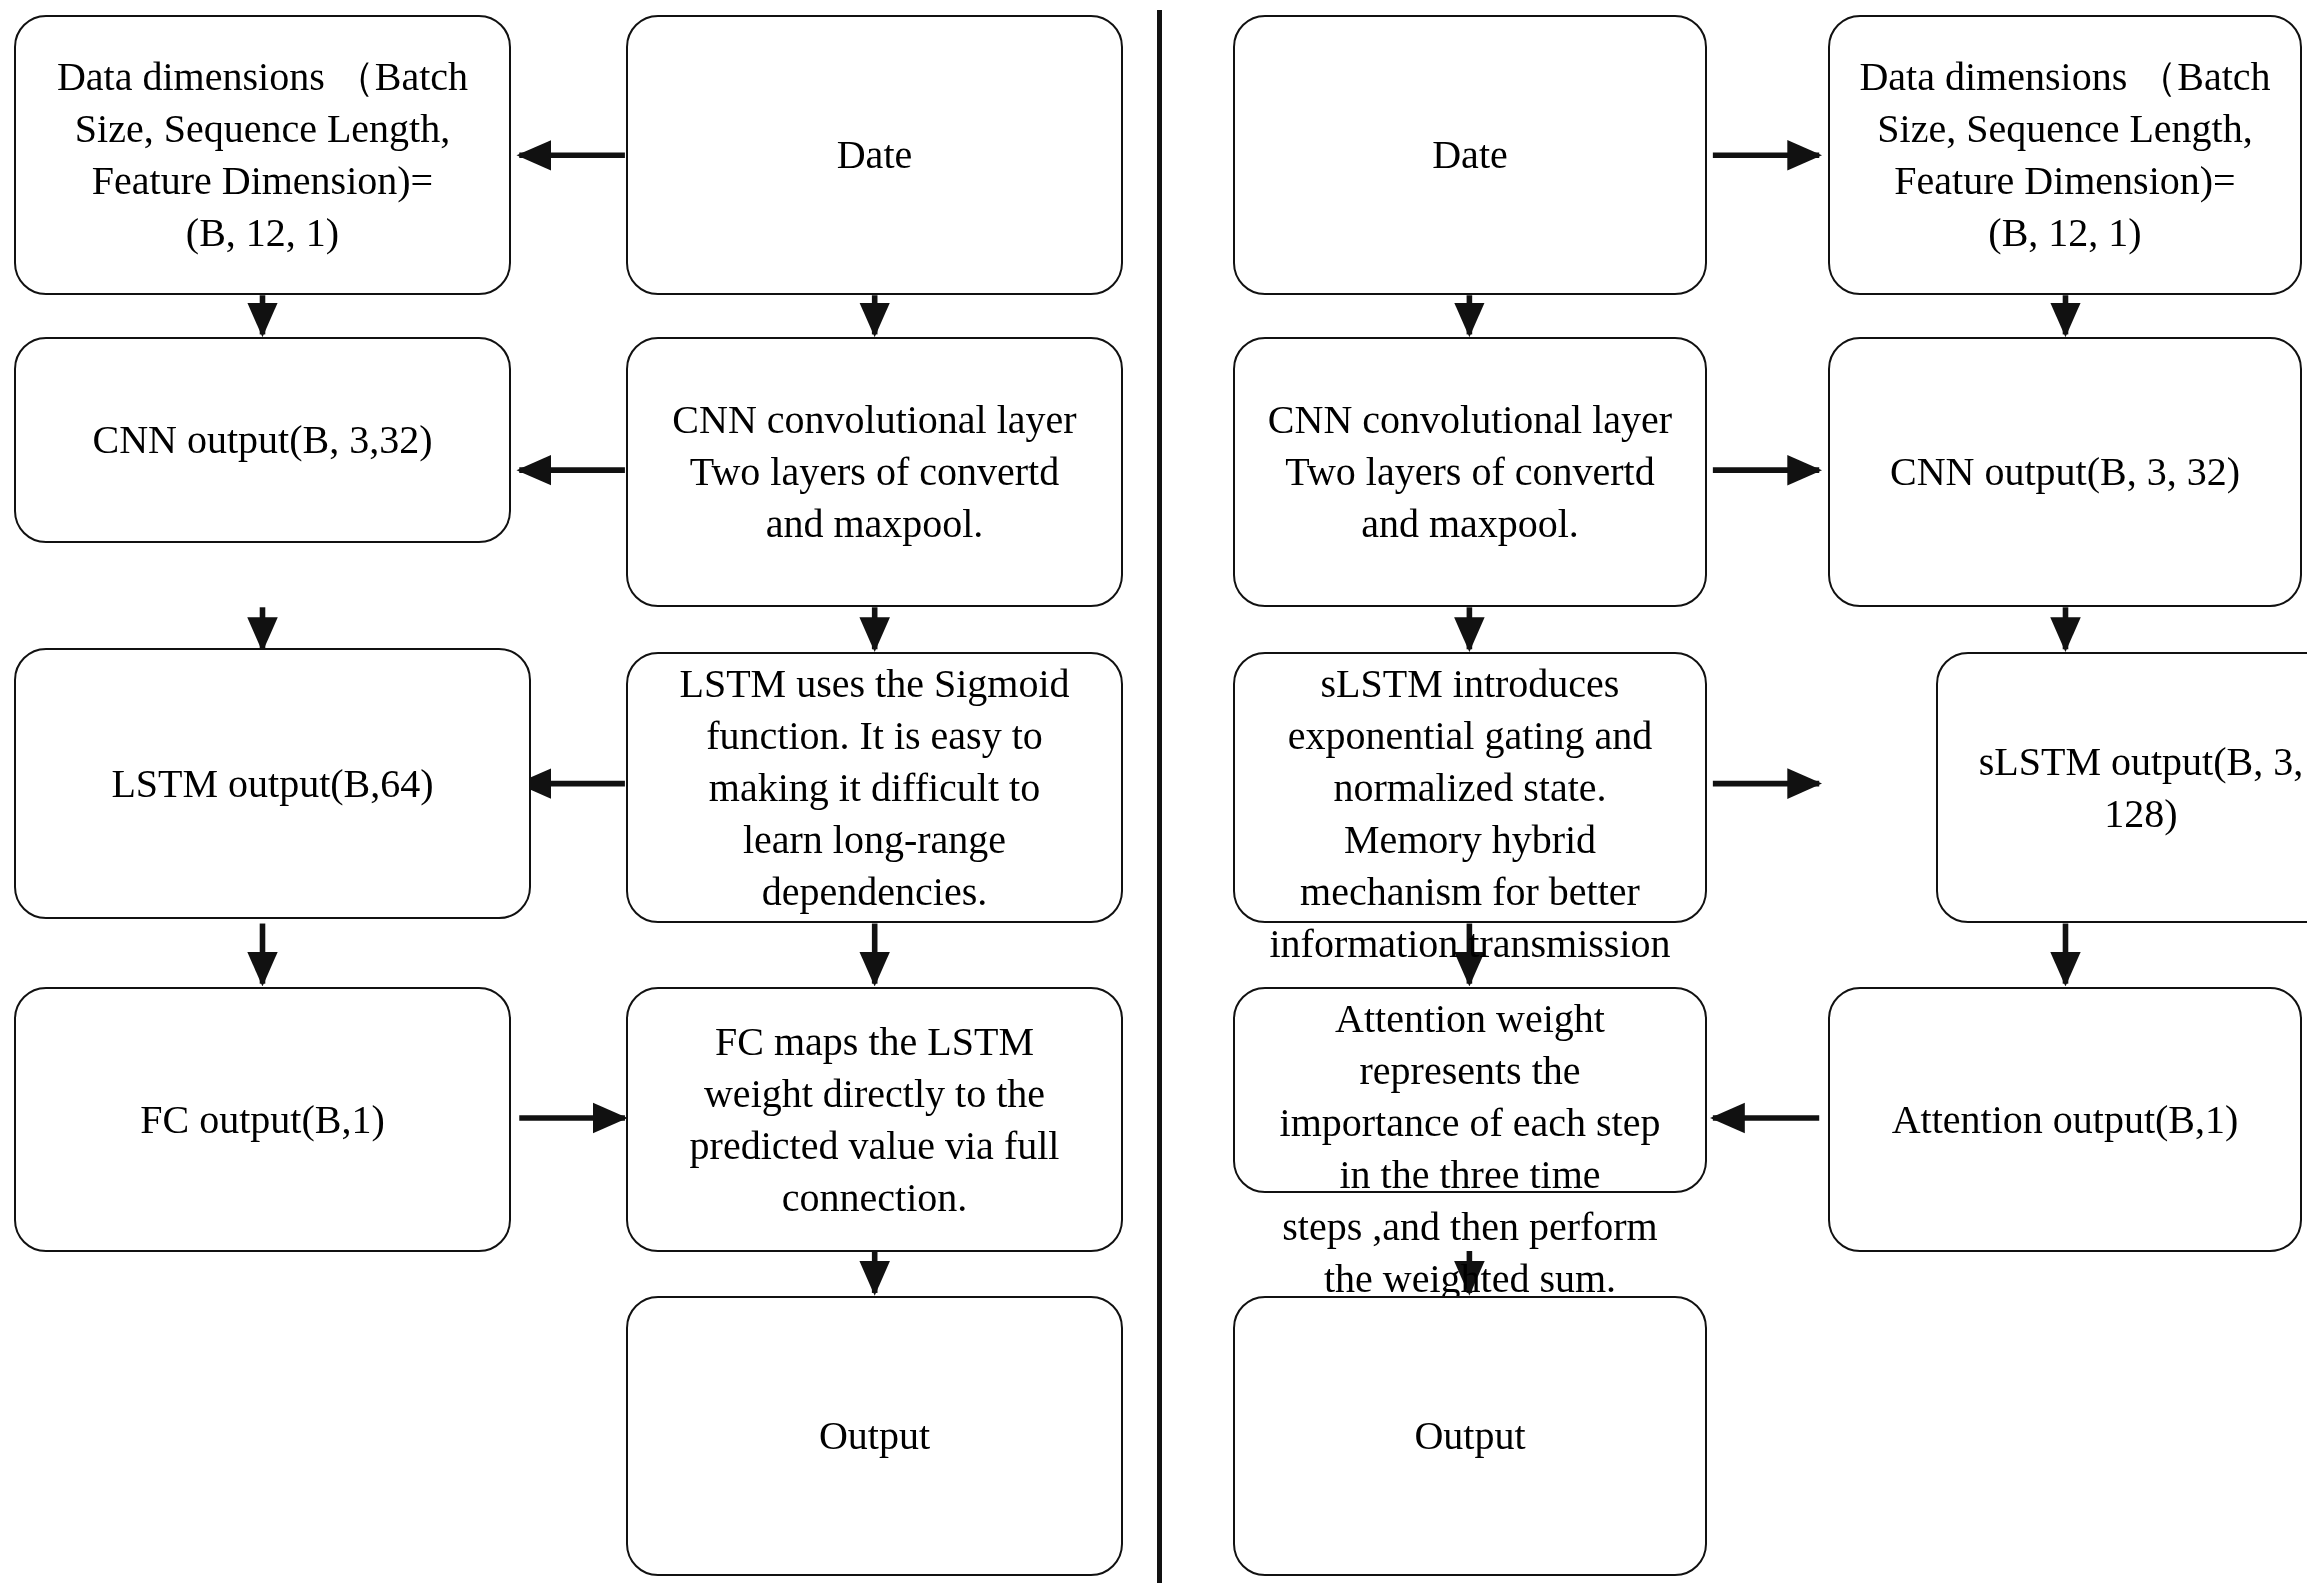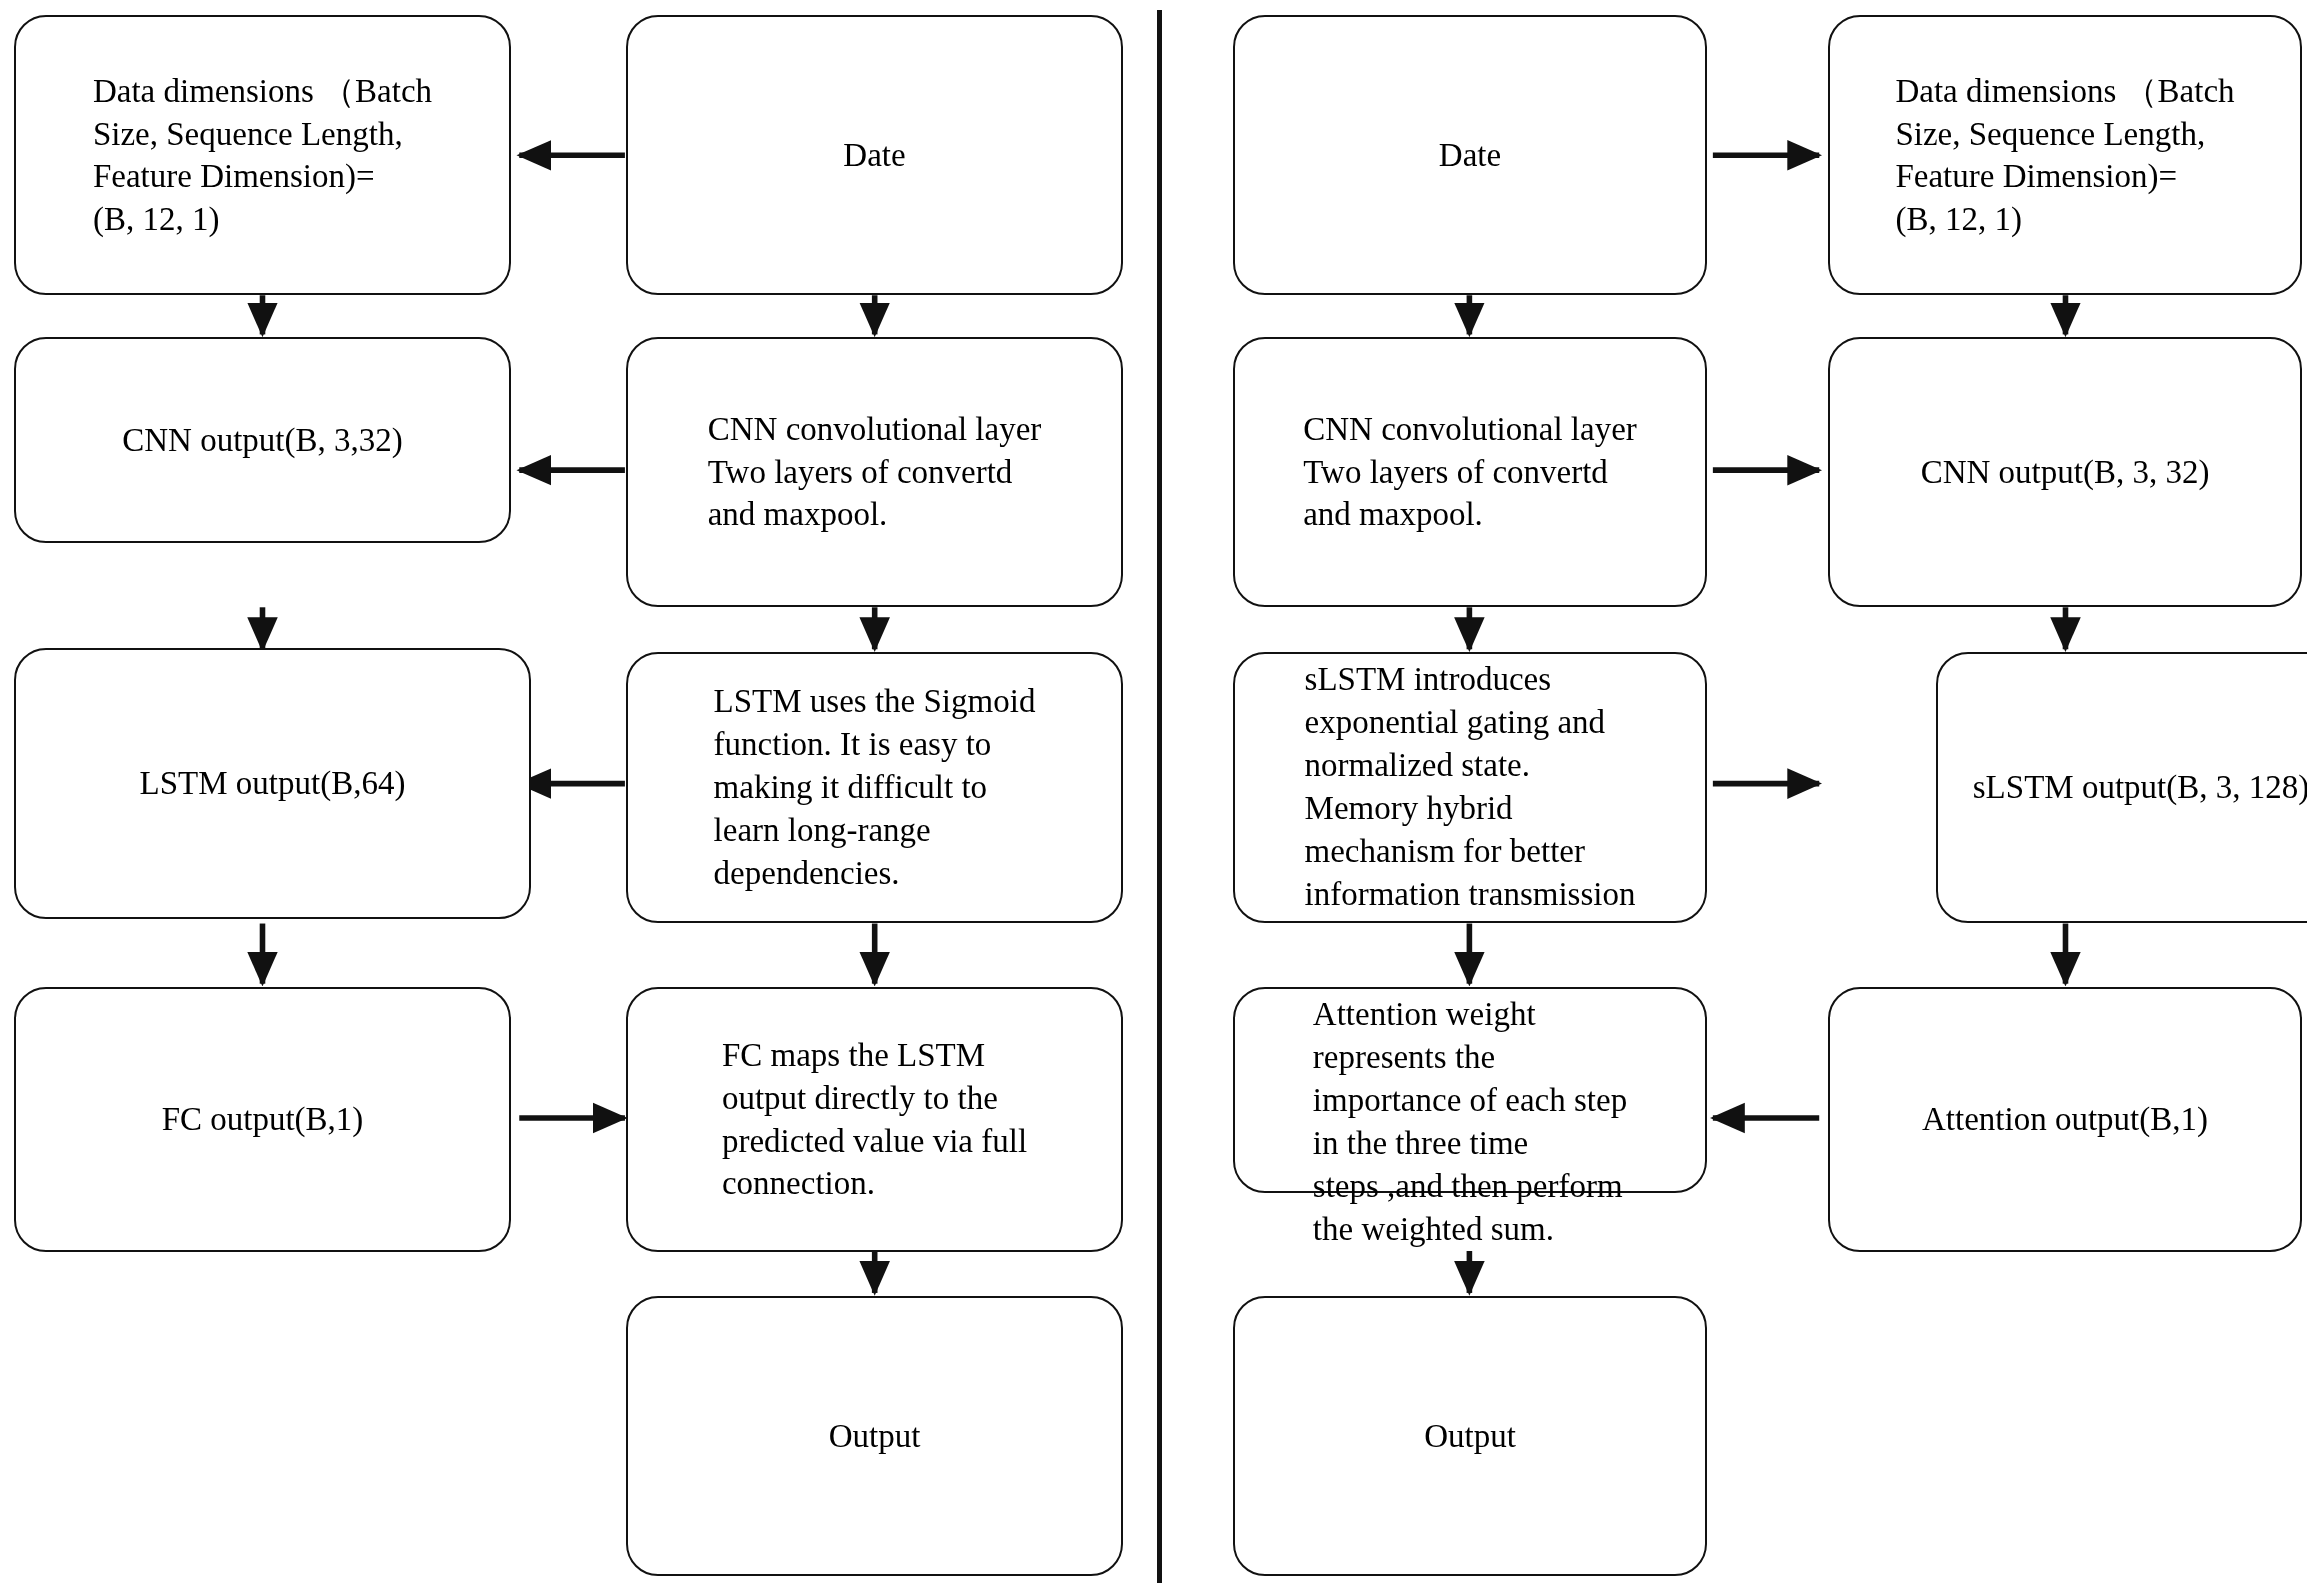--- a/index.html
+++ b/index.html
@@ -18,23 +18,23 @@
   }
   .node {
     position: absolute;
     box-sizing: border-box;
     border: 2.1px solid #111111;
     border-radius: 32px;
     background: #ffffff;
     display: flex;
     align-items: center;
     justify-content: center;
-    text-align: left;
+    text-align: center;
     color: #000000;
-    font-size: 33px;
+    font-size: 40px;
     line-height: 1.30;
     padding: 2.8px 12.6px;
     z-index: 2;
   }
   .node .txt {
     display: block;
     white-space: pre-line;
   }
   
   .node.overflow {
@@ -134,21 +134,21 @@
 learn long-range
 dependencies.</span>
   </div>
 
   <div class="node" style="left:14px; top:987px; width:497px; height:265px;">
     <span class="txt">FC output(B,1)</span>
   </div>
 
   <div class="node" style="left:626px; top:987px; width:497px; height:265px;">
     <span class="txt">FC maps the LSTM
-output directly to the
+weight directly to the
 predicted value via full
 connection.</span>
   </div>
 
   <div class="node" style="left:626px; top:1296px; width:497px; height:280px;">
     <span class="txt">Output</span>
   </div>
 
   <div class="node" style="left:1233px; top:15.4px; width:474px; height:280px;">
     <span class="txt">Date</span>

